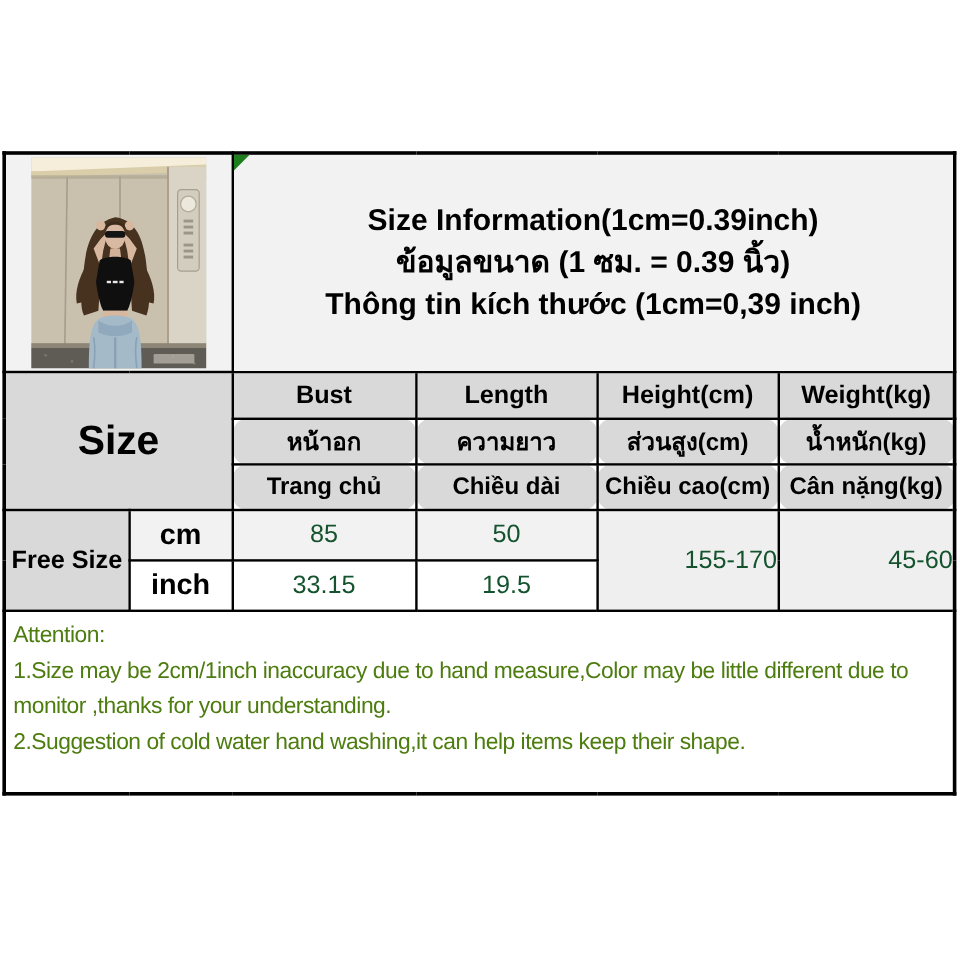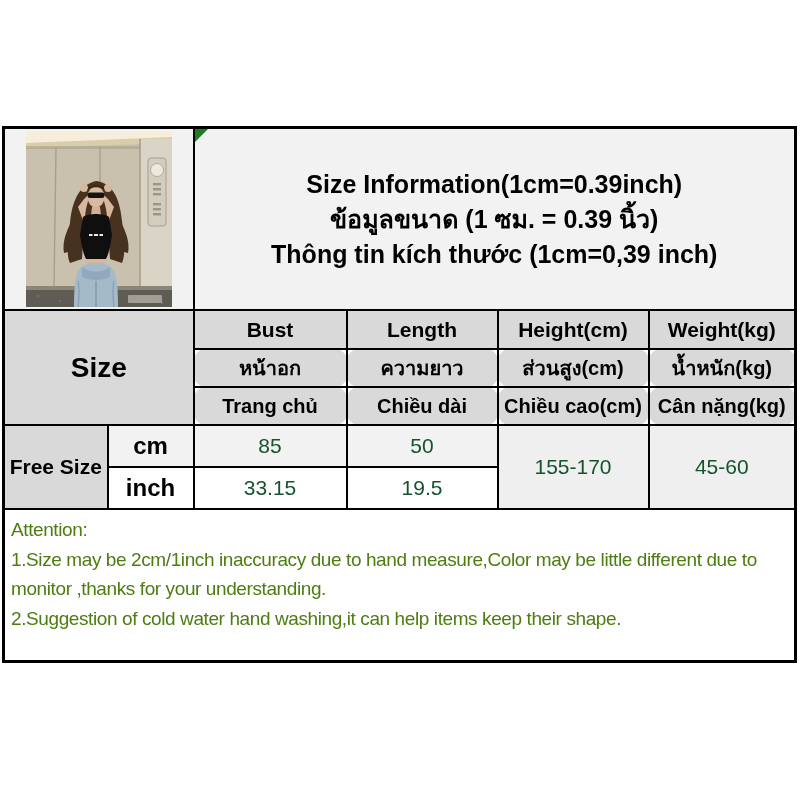--- a/index.html
+++ b/index.html
@@ -6,31 +6,31 @@
   html,body { width:800px; height:800px; background:#ffffff;
     font-family:"Liberation Sans","DejaVu Sans",sans-serif; color:#000; }
   .sheet { position:absolute; top:126px; left:2px; width:796px; }
   table.size-chart { border-collapse:collapse; table-layout:fixed; width:634px;
     border:3px solid #000; }
   td { border:2px solid #000; text-align:center; vertical-align:middle;
     overflow:hidden; }
   .bg-light { background:#f2f2f2; }
   .bg-gray  { background:#d9d9d9; }
   .bg-white { background:#ffffff; }
-  .bg-mid   { background:#efefef; }
+  .bg-mid   { background:#efefef;text-align:right; }
 
   .photo-cell { vertical-align:middle; }
   .photo-wrap { width:146px; height:176px; margin:2px auto 2px; display:block; }
 
   .title-cell { position:relative; }
   .title-line { font-weight:bold; font-size:25px; line-height:35px; }
   .flag { position:absolute; top:0; left:0; width:0; height:0;
     border-top:13px solid #1e7e1e; border-right:13px solid transparent; }
 
-  .size-big   { font-weight:bold; font-size:28px; letter-spacing:0; }
+  .size-big   { font-weight:bold; font-size:34px; letter-spacing:0; }
   .hdr        { font-weight:bold; font-size:21px; }
   .hdr-sub    { font-weight:bold; font-size:20px;border-radius:12px; }
   .row-label  { font-weight:bold; font-size:21px; }
   .unit-label { font-weight:bold; font-size:24px; }
   .val        { font-size:21px; color:#14532d; }
 
   .attention-cell { text-align:left; vertical-align:top; background:#fff;
     padding:5px 8px 0 6px; }
   .att-line { font-size:19px; line-height:29.5px; letter-spacing:-0.4px;
     color:#4d7c0f; }

